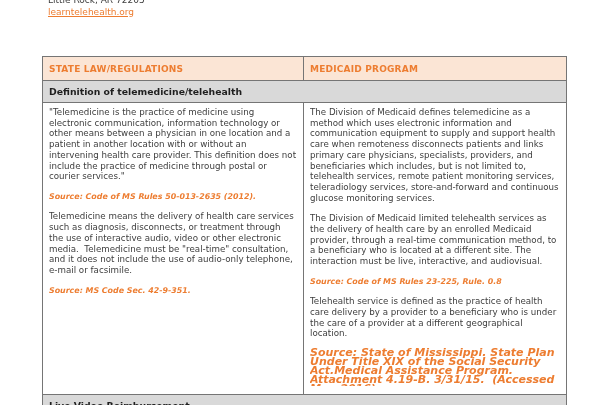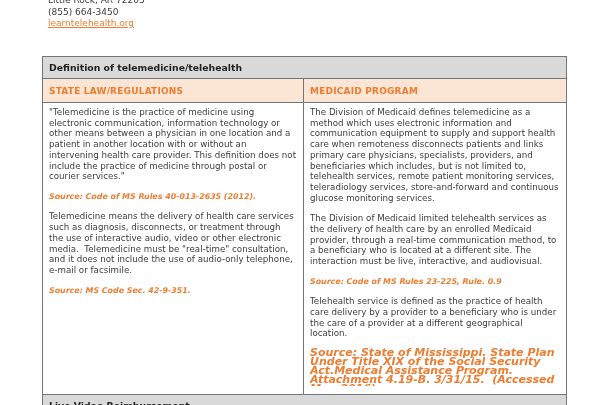--- a/index.html
+++ b/index.html
@@ -88,51 +88,50 @@
     line-height: 8.9px;
   }
 </style>
 </head>
 <body>
 
 <div class="page">
 
   <div class="contact">
     <div>Little Rock, AR 72205</div>
-    <div>(855) 664-3450</div>
     <div><span class="site-link">learntelehealth.org</span></div>
   </div>
 
   <table class="law-table">
     <colgroup>
       <col style="width:261px">
       <col style="width:263px">
     </colgroup>
     <tbody>
         <tr>
-      <td class="section-row" colspan="2">Definition of telemedicine/telehealth</td>
+      <th class="col-head">STATE LAW/REGULATIONS</th>
+      <th class="col-head">MEDICAID PROGRAM</th>
     </tr>
     <tr>
-      <th class="col-head">STATE LAW/REGULATIONS</th>
-      <th class="col-head">MEDICAID PROGRAM</th>
+      <td class="section-row" colspan="2">Definition of telemedicine/telehealth</td>
     </tr>
     <tr>
       <td class="content-cell">
         <div class="cell-clip">
           <p class="body-text">"Telemedicine is the practice of medicine using electronic communication, information technology or other means between a physician in one location and a patient in another location with or without an intervening health care provider. This definition does not include the practice of medicine through postal or courier services."</p>
-          <p class="source-text">Source: Code of MS Rules 40-013-2635 (2012).</p>
+          <p class="source-text">Source: Code of MS Rules 50-013-2635 (2012).</p>
           <p class="body-text">Telemedicine means the delivery of health care services such as diagnosis, disconnects, or treatment through the use of interactive audio, video or other electronic media.  Telemedicine must be "real-time" consultation, and it does not include the use of audio-only telephone, e-mail or facsimile.</p>
           <p class="source-text">Source: MS Code Sec. 42-9-351.</p>
         </div>
       </td>
       <td class="content-cell">
         <div class="cell-clip">
           <p class="body-text">The Division of Medicaid defines telemedicine as a method which uses electronic information and communication equipment to supply and support health care when remoteness disconnects patients and links primary care physicians, specialists, providers, and beneficiaries which includes, but is not limited to, telehealth services, remote patient monitoring services, teleradiology services, store-and-forward and continuous glucose monitoring services.</p>
           <p class="body-text">The Division of Medicaid limited telehealth services as the delivery of health care by an enrolled Medicaid provider, through a real-time communication method, to a beneficiary who is located at a different site. The interaction must be live, interactive, and audiovisual.</p>
-          <p class="source-text">Source: Code of MS Rules 23-225, Rule. 0.9</p>
+          <p class="source-text">Source: Code of MS Rules 23-225, Rule. 0.8</p>
           <p class="body-text">Telehealth service is defined as the practice of health care delivery by a provider to a beneficiary who is under the care of a provider at a different geographical location.</p>
           <p class="source-text small">Source: State of Mississippi. State Plan Under Title XIX of the Social Security Act.Medical Assistance Program. Attachment 4.19-B. 3/31/15.  (Accessed Mar. 2016).</p>
         </div>
       </td>
     </tr>
     <tr>
       <td class="section-row" colspan="2">Live Video Reimbursement</td>
     </tr>
 
   </tbody>

